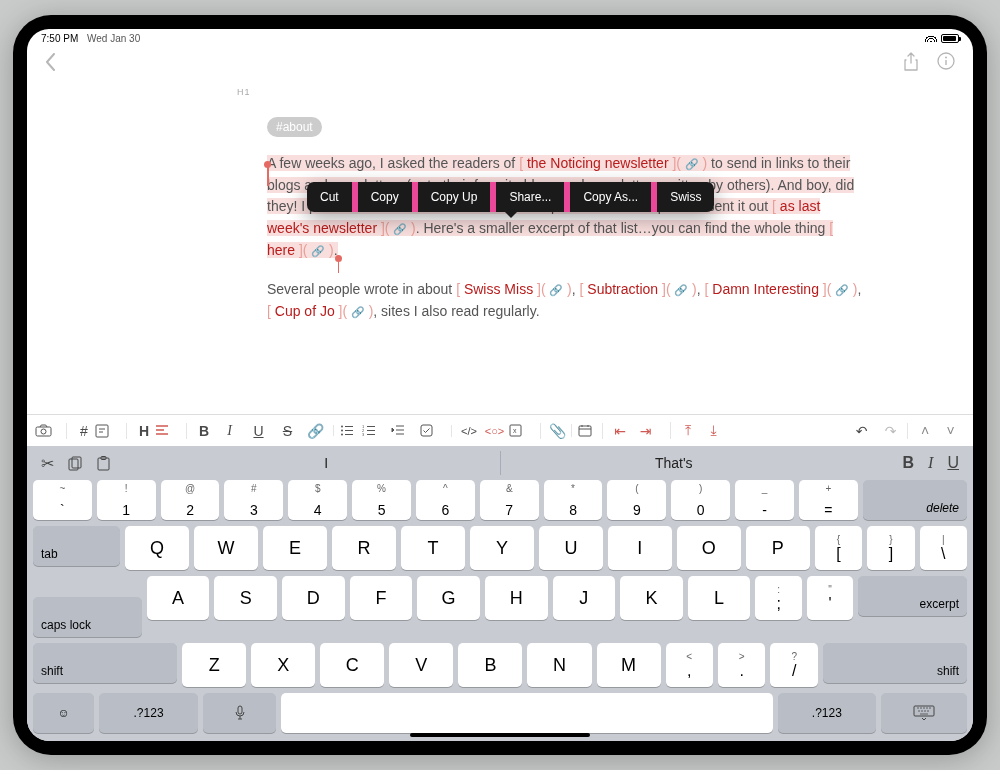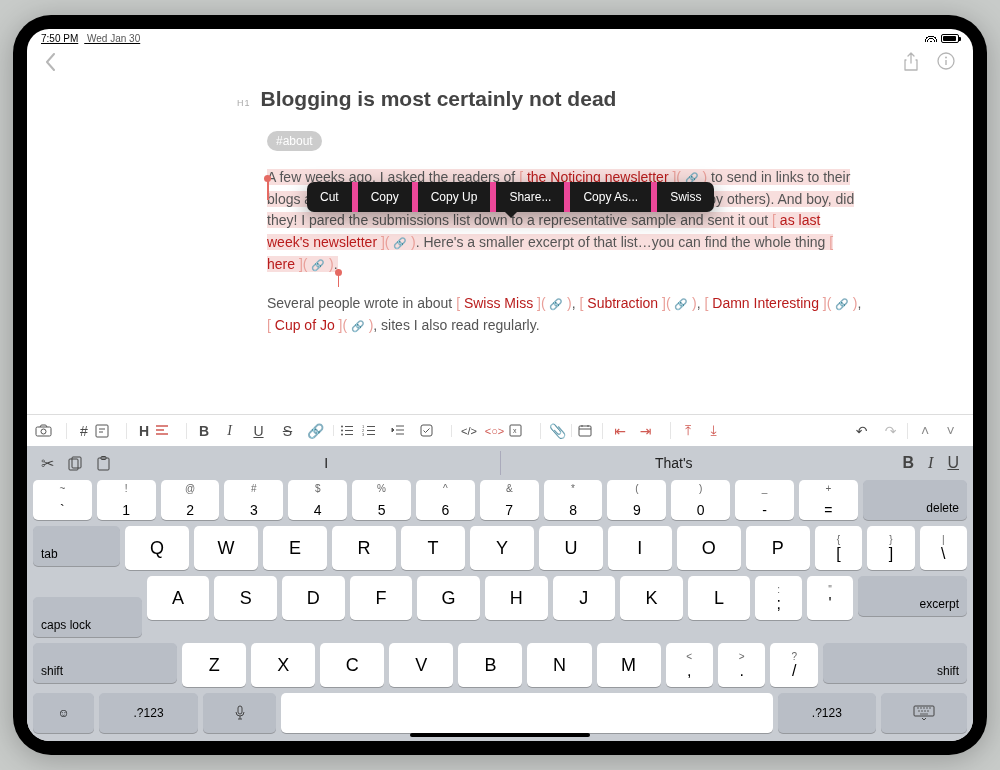--- a/index.html
+++ b/index.html
@@ -1,21 +1,21 @@
 <!DOCTYPE html>
 <html><head>
 <meta charset="utf-8">
 <style>
 * { margin: 0; padding: 0; box-sizing: border-box; }
 body { font-family: -apple-system, "Helvetica Neue", Arial, sans-serif; background: #c8cbc9; display: flex; align-items: center; justify-content: center; height: 770px; }
 .device { width: 974px; height: 740px; background: #000; border-radius: 38px; padding: 14px; position: relative; box-shadow: 0 4px 30px rgba(0,0,0,.25); }
 .screen { width: 100%; height: 100%; background: #fff; border-radius: 22px; overflow: hidden; display: flex; flex-direction: column; position: relative; }
 
 
-.status { display:flex; justify-content:space-between; align-items:center; padding: 4px 14px 2px; font-size: 10px; color:#000;text-decoration:underline; }
+.status { display:flex; justify-content:space-between; align-items:center; padding: 4px 14px 2px; font-size: 10px; color:#000; }
 .status-left span { font-weight:500; margin-right:6px; }
 .status-right { display:flex; align-items:center; gap:4px; }
 .wifi,.battery{display:inline-block}
 .wifi::before{content:"";display:inline-block;width:12px;height:9px;background:
   radial-gradient(circle at 50% 100%, #000 1.5px, transparent 1.5px),
   radial-gradient(circle at 50% 100%, transparent 3px, #000 3px, #000 4px, transparent 4px),
   radial-gradient(circle at 50% 100%, transparent 5.5px, #000 5.5px, #000 6.5px, transparent 6.5px);}
 .battery{width:18px;height:9px;border:1px solid #000;border-radius:2px;position:relative}
 .battery::after{content:"";position:absolute;right:-3px;top:2px;width:2px;height:4px;background:#000;border-radius:0 1px 1px 0}
 .battery-fill{position:absolute;left:1px;top:1px;bottom:1px;width:13px;background:#000;border-radius:1px}
@@ -117,21 +117,20 @@
               <circle cx="9" cy="5.5" r="1" fill="#b5b5b5"></circle>
               <rect x="8.3" y="8" width="1.4" height="5" fill="#b5b5b5"></rect>
             </svg>
     </span>
   </div>
 </div>
 
 <div class="content">
   <div class="h1row">
     <span class="h1label">H1</span>
-    <span class="h1">Blogging is most certainly not dead</span>
   </div>
   <span class="tag">#about</span>
 
   
   <div class="contextmenu">
     <div class="mi">Cut</div>
     <div class="mi">Copy</div>
     <div class="mi">Copy Up</div>
     <div class="mi">Share...</div>
     <div class="mi">Copy As...</div>
@@ -301,21 +300,21 @@
             <span class="b">0</span>
           </div>
           <div class="key dual" style="flex: 1 1 0%;">
             <span class="t">_</span>
             <span class="b">-</span>
           </div>
           <div class="key dual" style="flex: 1 1 0%;">
             <span class="t">+</span>
             <span class="b">=</span>
           </div>
-          <div class="key fn rt" style="flex: 1.5 1 0%;">delete</div>
+          <div class="key fn rt" style="flex: 1.5 1 0%; font-style: italic;">delete</div>
         </div>
   <div class="krow" id="row2">
           <div class="key fn" style="flex: 1.5 1 0%;">tab</div>
           <div class="key alpha" style="flex: 1.35 1 0%;">Q</div>
           <div class="key alpha" style="flex: 1.35 1 0%;">W</div>
           <div class="key alpha" style="flex: 1.35 1 0%;">E</div>
           <div class="key alpha" style="flex: 1.35 1 0%;">R</div>
           <div class="key alpha" style="flex: 1.35 1 0%;">T</div>
           <div class="key alpha" style="flex: 1.35 1 0%;">Y</div>
           <div class="key alpha" style="flex: 1.35 1 0%;">U</div>

